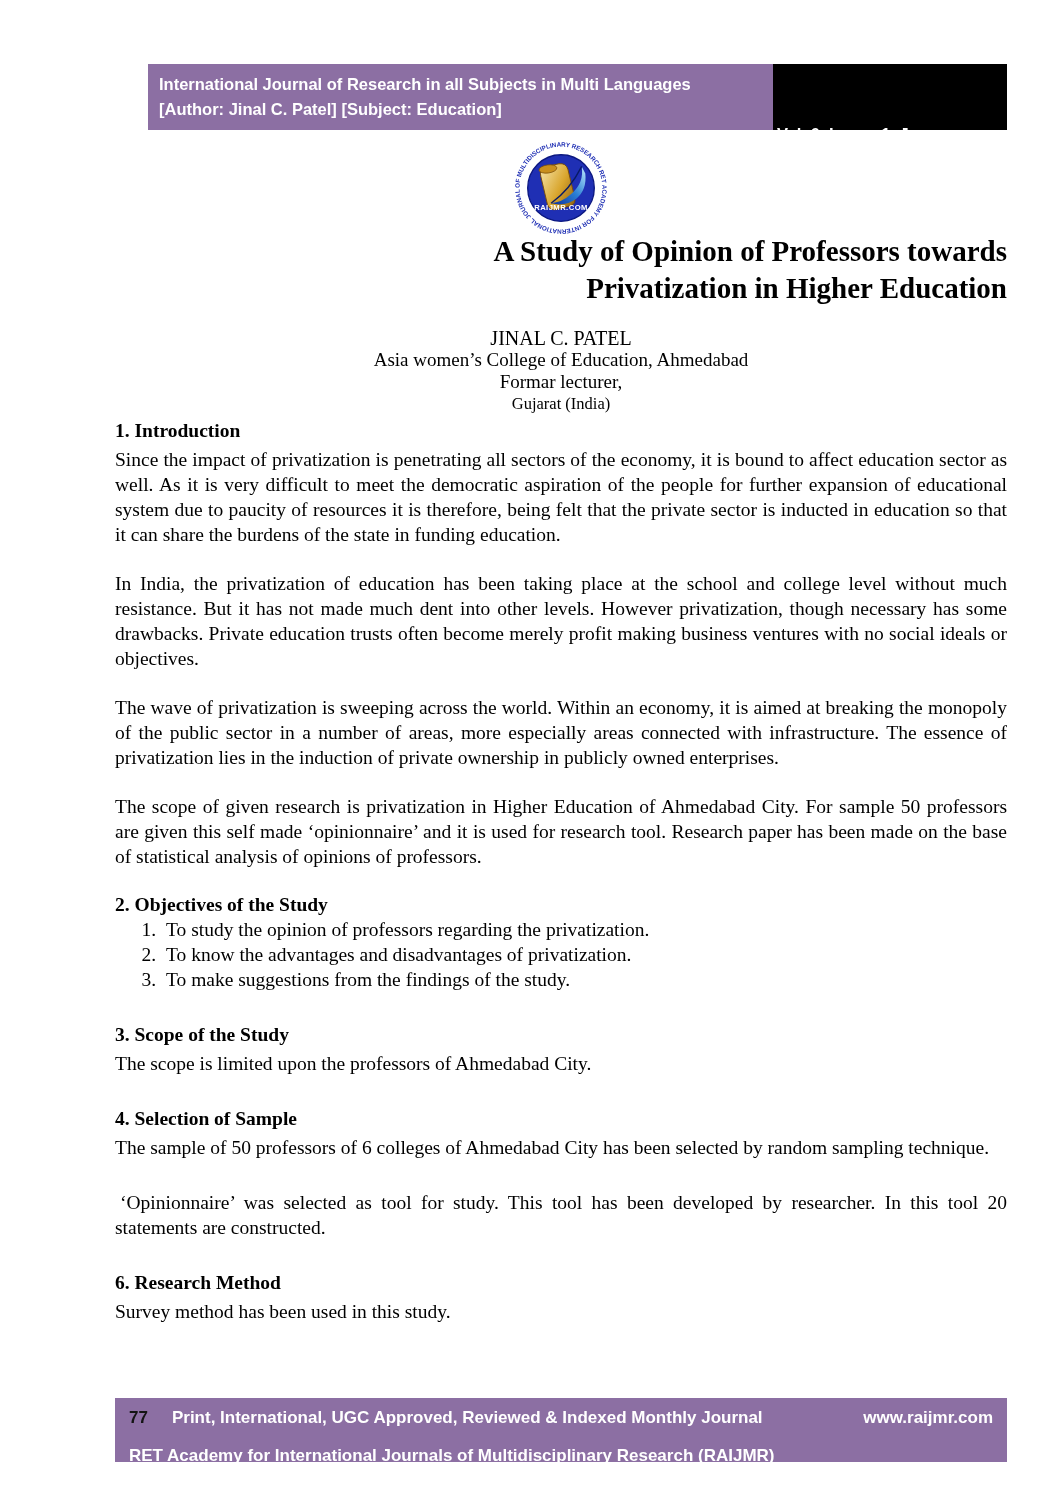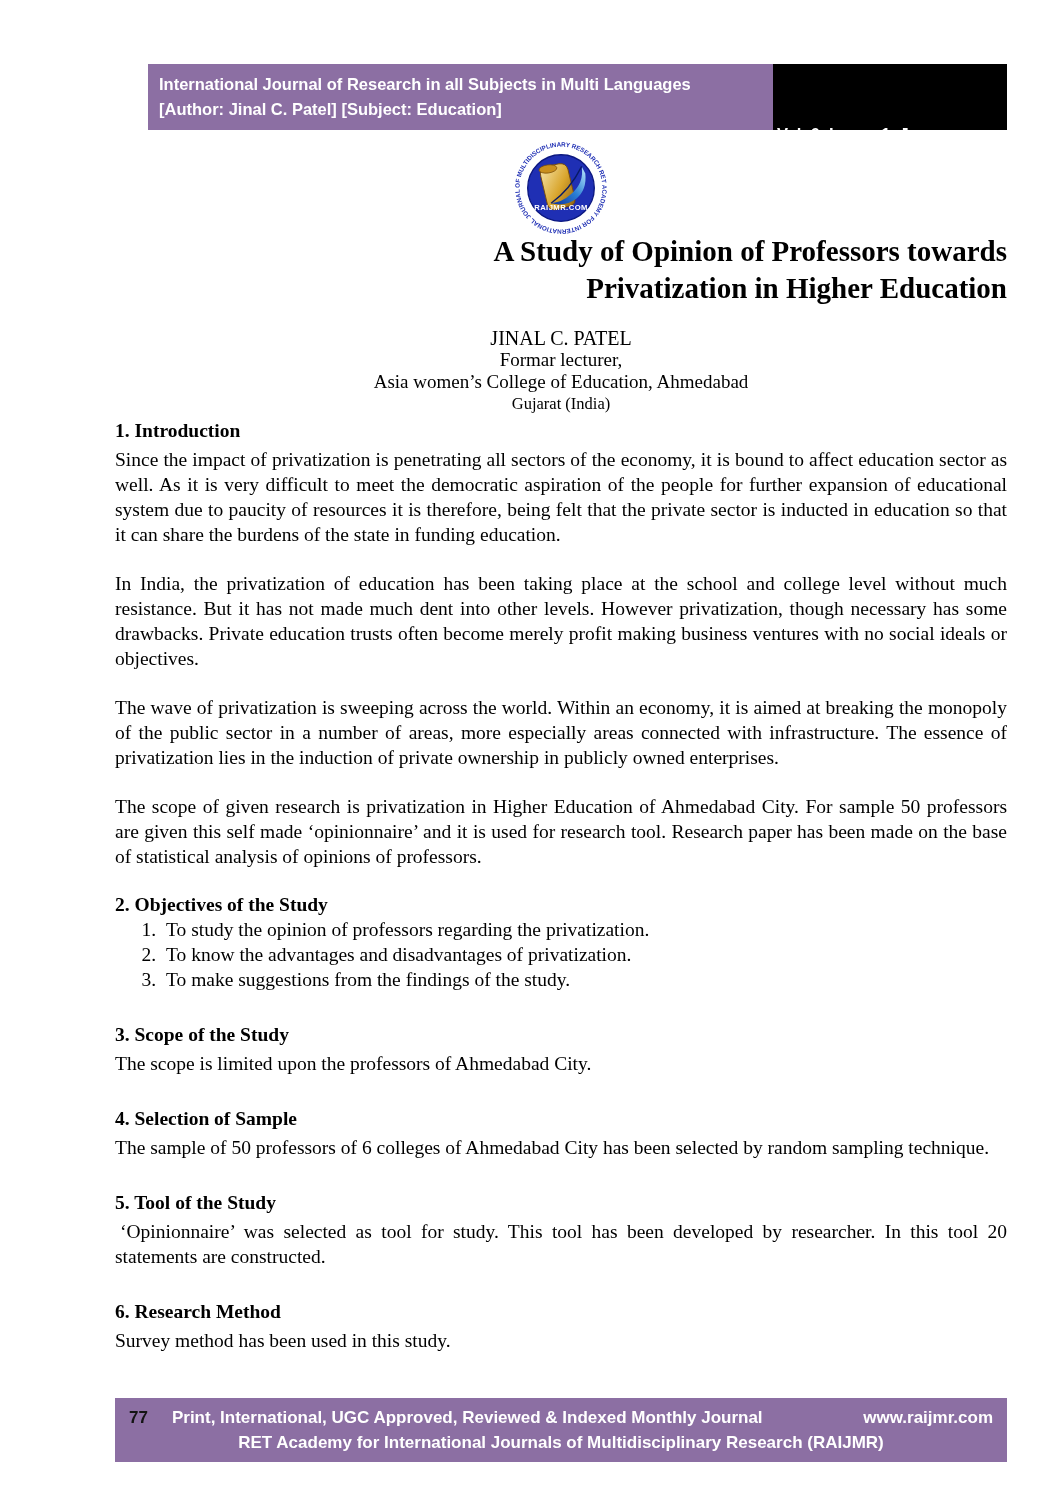--- a/index.html
+++ b/index.html
@@ -56,21 +56,21 @@
   
   .band-footer {
     position:absolute; top:1398px; left:115px; width:892px; height:64px;
     background:#8c6fa3; color:#fff; font-family:"Liberation Sans", sans-serif;
     font-weight:700; font-size:17px; padding:8px 14px 0 14px;
   }
   .foot-row1 { display:flex; align-items:center; line-height:24px; }
   .foot-page-num { color:#141414; margin-right:24px; }
   .foot-journal { flex:1; text-align:left; }
   .foot-site { text-align:right; color:#ffffff; text-decoration:none; }
-  .foot-row2 { text-align:center; line-height:24px; margin-top:1px; }
+  .foot-row2 { text-align:left; line-height:24px; margin-top:14px; }
 </style>
 </head>
 <body>
 
 <div class="page">
 
   <div class="band-header">
     <div class="band-left">
       <div>International Journal of Research in all Subjects in Multi Languages</div>
       <div>[Author: Jinal C. Patel] [Subject: Education]</div>
@@ -110,22 +110,22 @@
     </svg>
   </div>
 
   <div class="article-title">
     <div>A Study of Opinion of Professors towards</div>
     <div>Privatization in Higher Education</div>
   </div>
 
   <div class="byline">
     <div class="author-name">JINAL C. PATEL</div>
+    <div>Asia women’s College of Education, Ahmedabad</div>
     <div>Formar lecturer,</div>
-    <div>Asia women’s College of Education, Ahmedabad</div>
     <div class="author-location">Gujarat (India)</div>
   </div>
 
   <div class="body-col">
 
     <div class="sec">
       <div class="sec-heading">1. Introduction</div>
       <p>Since the impact of privatization is penetrating all sectors of the economy, it is bound to affect education sector as well. As it is very difficult to meet the democratic aspiration of the people for further expansion of educational system due to paucity of resources it is therefore, being felt that the private sector is inducted in education so that it can share the burdens of the state in funding education.</p>
       <p>In India, the privatization of education has been taking place at the school and college level without much resistance. But it has not made much dent into other levels. However privatization, though necessary has some drawbacks. Private education trusts often become merely profit making business ventures with no social ideals or objectives.</p>
       <p>The wave of privatization is sweeping across the world. Within an economy, it is aimed at breaking the monopoly of the public sector in a number of areas, more especially areas connected with infrastructure. The essence of privatization lies in the induction of private ownership in publicly owned enterprises.</p>
@@ -154,21 +154,20 @@
       <div class="sec-heading">3. Scope of the Study</div>
       <p>The scope is limited upon the professors of Ahmedabad City.</p>
     </div>
 
     <div class="sec">
       <div class="sec-heading">4. Selection of Sample</div>
       <p>The sample of 50 professors of 6 colleges of Ahmedabad City has been selected by random sampling technique.</p>
     </div>
 
     <div class="sec indent-tool">
-      <div class="sec-heading">5. Tool of the Study</div>
       <p>‘Opinionnaire’ was selected as tool for study. This tool has been developed by researcher. In this tool 20 statements are constructed.</p>
     </div>
 
     <div class="sec">
       <div class="sec-heading">6. Research Method</div>
       <p>Survey method has been used in this study.</p>
     </div>
 
   </div>
 

